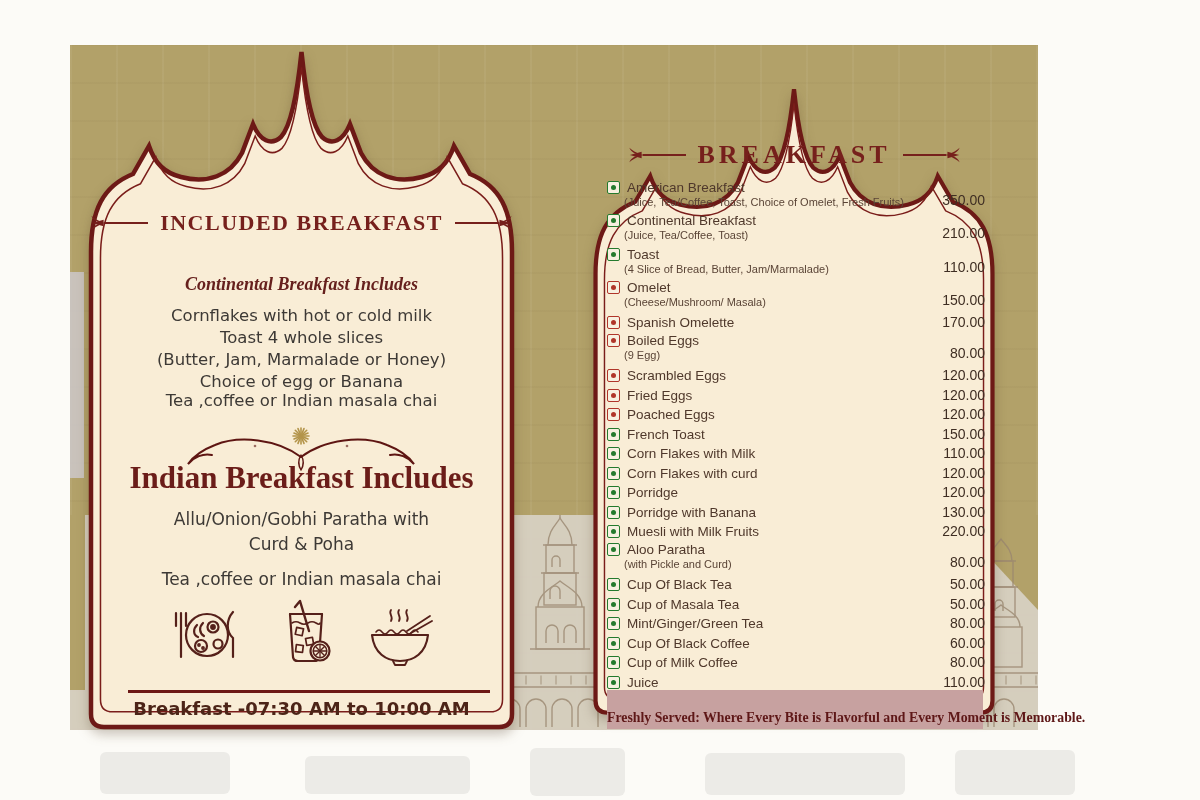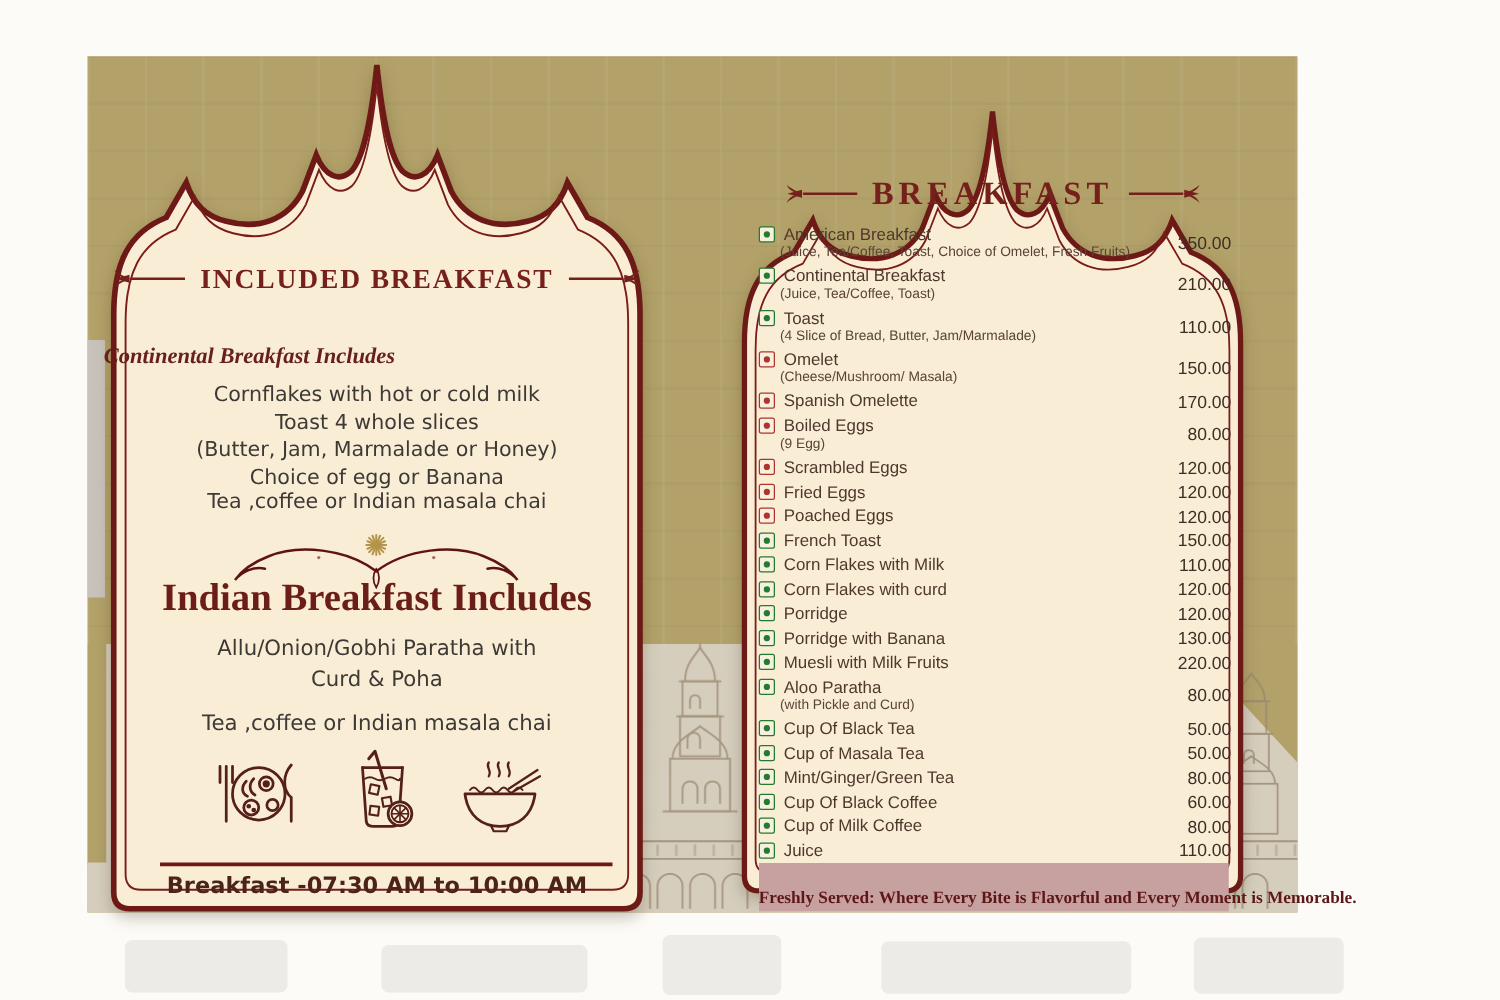--- a/index.html
+++ b/index.html
@@ -22,34 +22,34 @@
   .panel .content{position:absolute;inset:0;}
   .panel-left{left:83px;top:42px;width:437px;height:695px;}
   .panel-right{left:588px;top:80px;width:412px;height:642px;}
   
   .title-row{position:absolute;width:100%;display:flex;align-items:center;justify-content:center;gap:12px;}
   .panel-title{font-family:"Liberation Serif",serif;font-weight:700;color:#76201c;white-space:nowrap;}
   .panel-left .panel-title{font-size:22px;letter-spacing:1.5px;}
   .panel-right .panel-title{font-size:26px;letter-spacing:4px;font-weight:600;}
   .orn{flex:0 0 auto;}
   .orn.flip{transform:scaleX(-1);}
-  .c-head{position:absolute;width:100%;text-align:left;font-family:"Liberation Serif",serif;
+  .c-head{position:absolute;width:100%;text-align:center;font-family:"Liberation Serif",serif;
           font-style:italic;font-weight:700;font-size:18px;color:#66201d;}
   .body-lines{position:absolute;width:100%;text-align:center;font-size:16.5px;line-height:22px;
           color:#3d3935;font-family:"DejaVu Sans",sans-serif;}
   .body-lines .tight{margin-top:-3px;}
   .i-head{position:absolute;width:100%;text-align:center;font-family:"Liberation Serif",serif;
           font-weight:600;font-size:31px;color:#6b1d19;}
   .divider{position:absolute;height:3px;background:#6d1916;}
   .time-text{position:absolute;width:100%;text-align:center;font-family:"DejaVu Sans",sans-serif;
           font-weight:700;font-size:18px;color:#4c2417;}
   .icons-row{position:absolute;display:flex;align-items:flex-end;justify-content:center;gap:34px;width:100%;}
   
   .menu-list{position:absolute;left:19px;right:15px;top:97px;display:flex;flex-direction:column;}
-  .m-row{display:flex;align-items:center;min-height:19px;margin-bottom:.5px;}
+  .m-row{display:flex;align-items:flex-end;min-height:19px;margin-bottom:.5px;}
   .m-row.has-sub{padding:2.5px 0;}
   .m-left{flex:1 1 auto;min-width:0;}
   .m-nameline{display:flex;align-items:center;gap:7px;}
   .marker{flex:0 0 auto;width:11px;height:11px;border:1.6px solid;border-radius:2px;
           background:#f7f0e0;display:flex;align-items:center;justify-content:center;}
   .marker i{display:block;width:5px;height:5px;border-radius:50%;}
   .marker.veg{border-color:#247a2d;} .marker.veg i{background:#247a2d;}
   .marker.nonveg{border-color:#b03529;} .marker.nonveg i{background:#b03529;}
   .m-name{font-size:13.5px;color:#4f382b;white-space:nowrap;}
   .m-desc{font-size:11px;color:#5a4436;margin:1px 0 0 17px;white-space:nowrap;}

